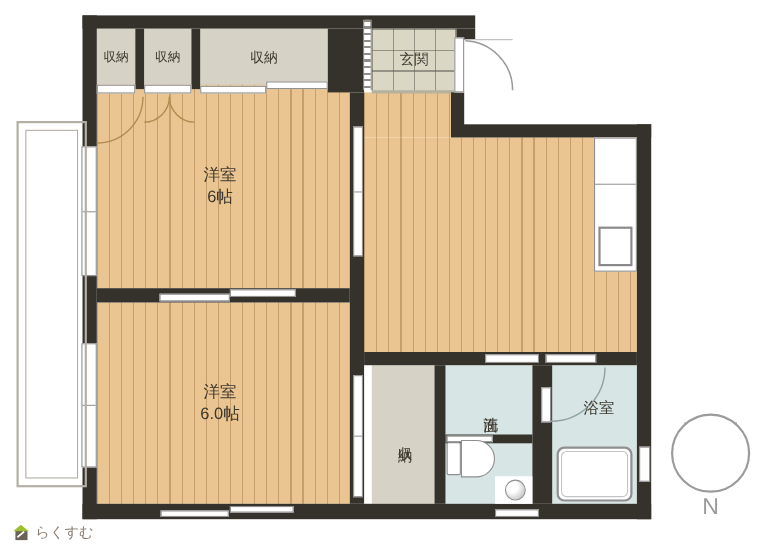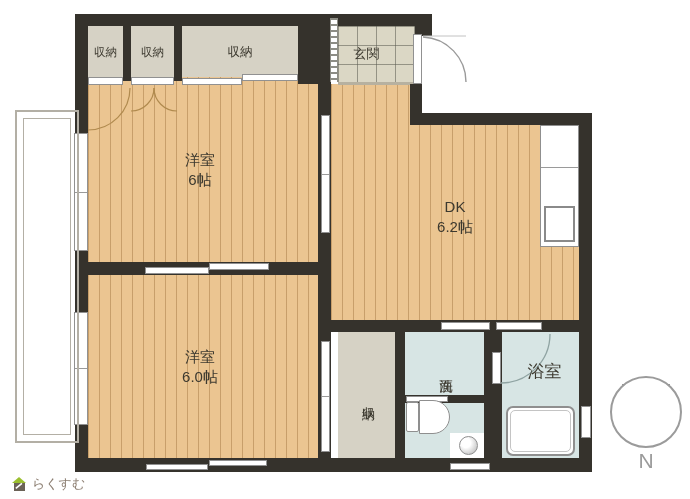--- a/index.html
+++ b/index.html
@@ -107,38 +107,34 @@
     <path d="M 88 130 A 42 42 0 0 0 130 88" stroke="#b08a4e" stroke-width="1.2" fill="none"></path>
     <path d="M 131 111 A 23 23 0 0 0 154 88" stroke="#b08a4e" stroke-width="1.2" fill="none"></path>
     <path d="M 177 111 A 23 23 0 0 1 154 88" stroke="#b08a4e" stroke-width="1.2" fill="none"></path>
     <path d="M 501 383 A 49 49 0 0 0 550 334" stroke="#8fa3a2" stroke-width="1.3" fill="none"></path>
     <polygon points="622,384 670,384 646,442" fill="#7b7b7b"></polygon>
   </svg>
 
   <div class="label" style="left:88px;top:45px;width:35px;font-size:11.5px;">収納</div>
   <div class="label" style="left:131px;top:45px;width:43px;font-size:11.5px;">収納</div>
   <div class="label" style="left:182px;top:44px;width:116px;font-size:12.5px;">収納</div>
-  <div class="label" style="left:328px;top:46px;width:77px;font-size:13px;">玄関</div>
+  <div class="label" style="left:338px;top:46px;width:77px;font-size:13px;">玄関</div>
 
   <div class="label" style="left:150px;top:150px;width:100px;font-size:15px;">
     <span>洋室</span><br>
     <span>6帖</span>
-  </div>
-  <div class="label" style="left:405px;top:197px;width:100px;font-size:15px;">
-    <span>DK</span><br>
-    <span>6.2帖</span>
   </div>
   <div class="label" style="left:150px;top:347px;width:100px;font-size:15px;">
     <span>洋室</span><br>
     <span>6.0帖</span>
   </div>
 
   <div class="label label-v" style="left:359px;top:368px;height:60px;font-size:13px;">収納</div>
   <div class="label label-v" style="left:437px;top:343px;height:54px;font-size:13.5px;">洗面</div>
-  <div class="label" style="left:502px;top:361px;width:85px;font-size:17px;">浴室</div>
+  <div class="label" style="left:502px;top:361px;width:85px;font-size:14px;">浴室</div>
 
   <div class="compass-circle" style="left:610px;top:376px;width:72px;height:72px;"></div>
   <div class="compass-n" style="left:632px;top:449px;width:28px;">N</div>
 
   <div class="logo" style="left:12px;top:475px;">
     <svg width="15" height="15" viewBox="0 0 15 15">
       <rect x="2" y="5" width="11" height="9" fill="#6b6257"></rect>
       <polygon points="0,6 7,0 14,6" fill="#9bbf30"></polygon>
       <rect x="3" y="8" width="8" height="1.6" fill="#ffffff" transform="rotate(-40 7 9)"></rect>
     </svg>

